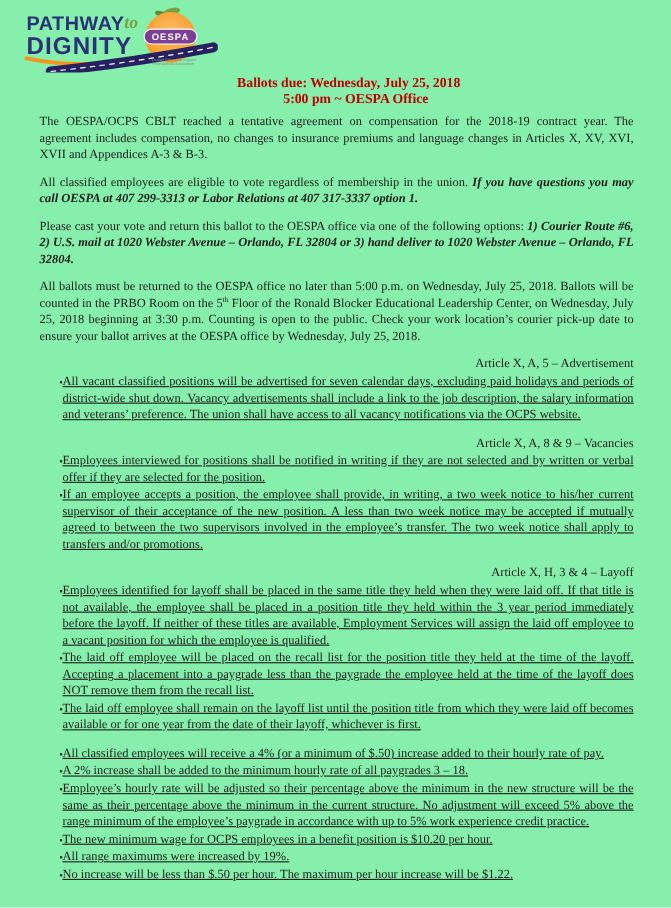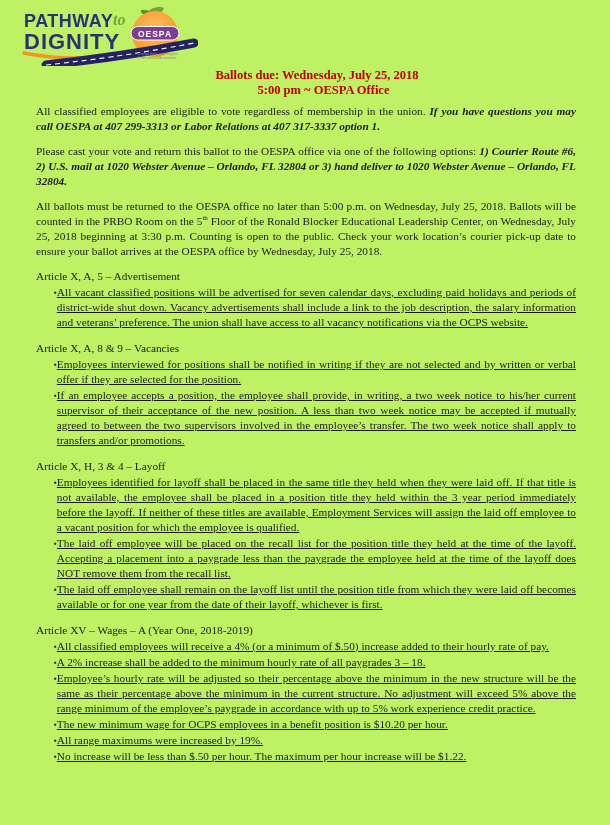--- a/index.html
+++ b/index.html
@@ -1,19 +1,19 @@
 <!DOCTYPE html>
 <html><head>
 <meta charset="utf-8">
 <style>
   * { box-sizing: border-box; }
   html, body { margin: 0; padding: 0; background: #ffffff; }
   .page {
     width: 610px; height: 825px;
-    background: #bef264;
+    background: #86efac;
     font-family: "Liberation Serif", serif;
     color: #1c1c1c;
     position: relative;
     overflow: hidden;
   }
   .logo-row { position: relative; height: 66px; }
   .logo-svg { position: absolute; left: 16px; top: 4px; }
 
   .title-block { text-align: center; margin-top: 2px; }
   .doc-title {
@@ -34,21 +34,21 @@
     padding: 6px 34px 0 36px;
     font-size: 11.3px;
     line-height: 15px;
     text-align: justify;
   }
   .content p { margin: 0 0 10px 0; }
   .bi { font-style: italic; font-weight: bold; }
   sup { font-size: 7px; vertical-align: super; line-height: 0; }
 
   .section { margin: 0 0 11px 0; }
-  .sec-heading { margin: 0 0 1px 0; text-align: left; }
+  .sec-heading { margin: 0 0 1px 0; text-align: right; }
   .bullet-row { display: flex; margin: 0 0 1px 0; }
   .bullet-marker {
     flex: 0 0 20px;
     padding-left: 18px;
     font-size: 8px;
     line-height: 15px;
     text-align: left;
   }
   .bullet-text { flex: 1; text-align: justify; text-decoration: underline; }
 </style>
@@ -87,20 +87,21 @@
       <text x="122" y="55.4" font-family="Liberation Sans, sans-serif" font-size="3.4" fill="#8a8a8a">Professionals Association</text>
     </svg>
   </div>
 
   <div class="title-block">
     <div class="due-line" id="due1" style="color: rgb(192, 0, 0);">Ballots due:  Wednesday, July 25, 2018</div>
     <div class="due-line" id="due2" style="color: rgb(192, 0, 0); padding-left: 13px;">5:00 pm ~ OESPA Office</div>
   </div>
 
   <div class="content">
+    <p>The OESPA/OCPS CBLT reached a tentative agreement on compensation for the 2018-19 contract year. The agreement includes compensation, no changes to insurance premiums and language changes in Articles X, XV, XVI, XVII and Appendices A-3 &amp; B-3.</p>
 
     <p><span>All classified employees are eligible to vote regardless of membership in the union.  </span><span class="bi">If you have questions you may call OESPA at 407 299-3313 or Labor Relations at 407 317-3337 option 1.</span></p>
 
     <p><span>Please cast your vote and return this ballot to the OESPA office via one of the following options:  </span><span class="bi">1) Courier Route #6, 2) U.S. mail at 1020 Webster Avenue – Orlando, FL  32804 or 3) hand deliver to 1020 Webster Avenue – Orlando, FL  32804.</span></p>
 
     <p><span>All ballots must be returned to the OESPA office no later than 5:00 p.m. on Wednesday, July 25, 2018.  Ballots will be counted in the PRBO Room on the 5</span><sup>th</sup><span> Floor of the Ronald Blocker Educational Leadership Center, on Wednesday, July 25, 2018 beginning at 3:30 p.m.  Counting is open to the public.  Check your work location’s courier pick-up date to ensure your ballot arrives at the OESPA office by Wednesday, July 25, 2018.</span></p>
 
     <div id="sections">
         <div class="section">
           <div class="sec-heading">Article X, A, 5 – Advertisement</div>
@@ -129,21 +130,20 @@
           <div class="bullet-row">
             <span class="bullet-marker">▪</span>
             <span class="bullet-text">The laid off employee will be placed on the recall list for the position title they held at the time of the layoff.  Accepting a placement into a paygrade less than the paygrade the employee held at the time of the layoff does NOT remove them from the recall list.</span>
           </div>
           <div class="bullet-row">
             <span class="bullet-marker">▪</span>
             <span class="bullet-text">The laid off employee shall remain on the layoff list until the position title from which they were laid off becomes available or for one year from the date of their layoff, whichever is first.</span>
           </div>
         </div>
         <div class="section">
-          <div class="sec-heading">Article XV – Wages – A (Year One, 2018-2019)</div>
           <div class="bullet-row">
             <span class="bullet-marker">▪</span>
             <span class="bullet-text">All classified employees will receive a 4% (or a minimum of $.50) increase added to their hourly rate of pay.</span>
           </div>
           <div class="bullet-row">
             <span class="bullet-marker">▪</span>
             <span class="bullet-text">A 2% increase shall be added to the minimum hourly rate of all paygrades 3 – 18.</span>
           </div>
           <div class="bullet-row">
             <span class="bullet-marker">▪</span>

